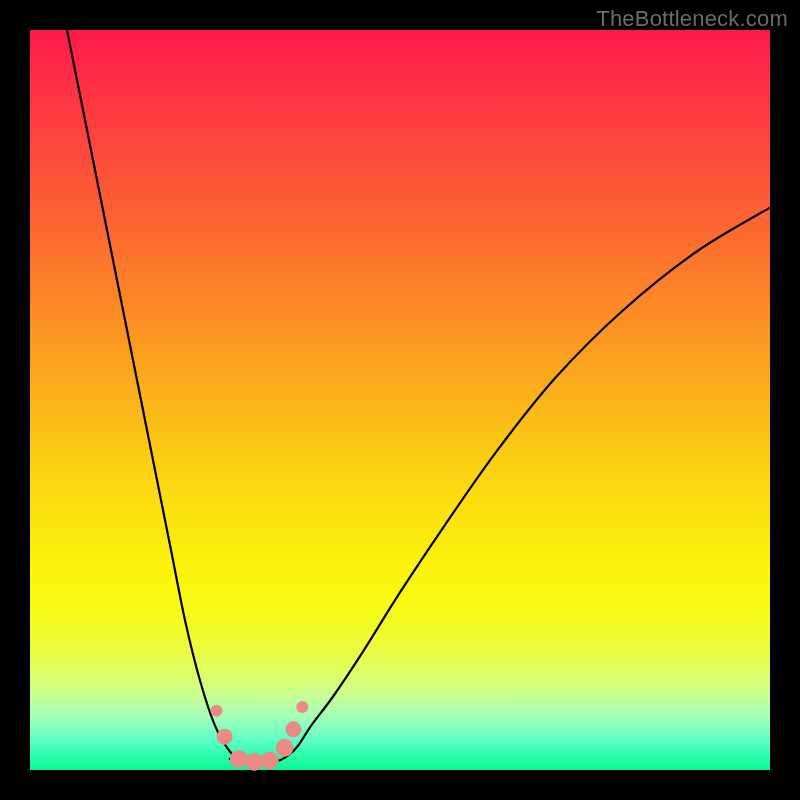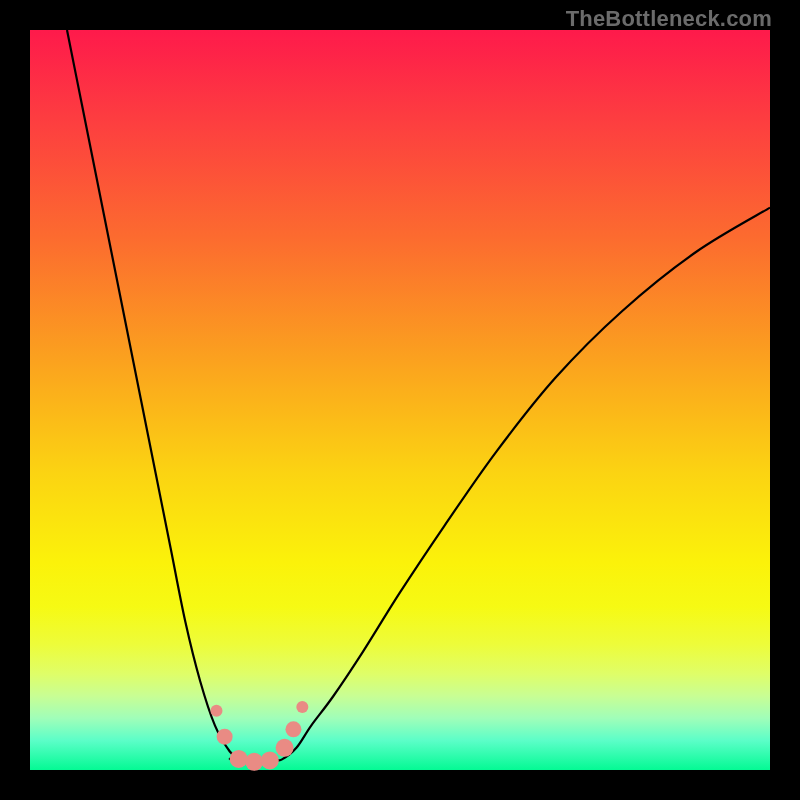--- a/index.html
+++ b/index.html
@@ -21,24 +21,24 @@
     position: absolute;
     left: 30px;
     top: 30px;
     width: 740px;
     height: 740px;
     
   }
   .watermark {
     position: absolute;
     top: 6px;
-    right: 28px;
+    right: 12px;
     color: #6b6b6b;
     font-size: 22px;
-    font-weight: 700;
+    font-weight: 400;
     letter-spacing: 0.2px;
   }
   svg.curves {
     position: absolute;
     left: 30px;
     top: 30px;
     width: 740px;
     height: 740px;
     overflow: visible;
   }

